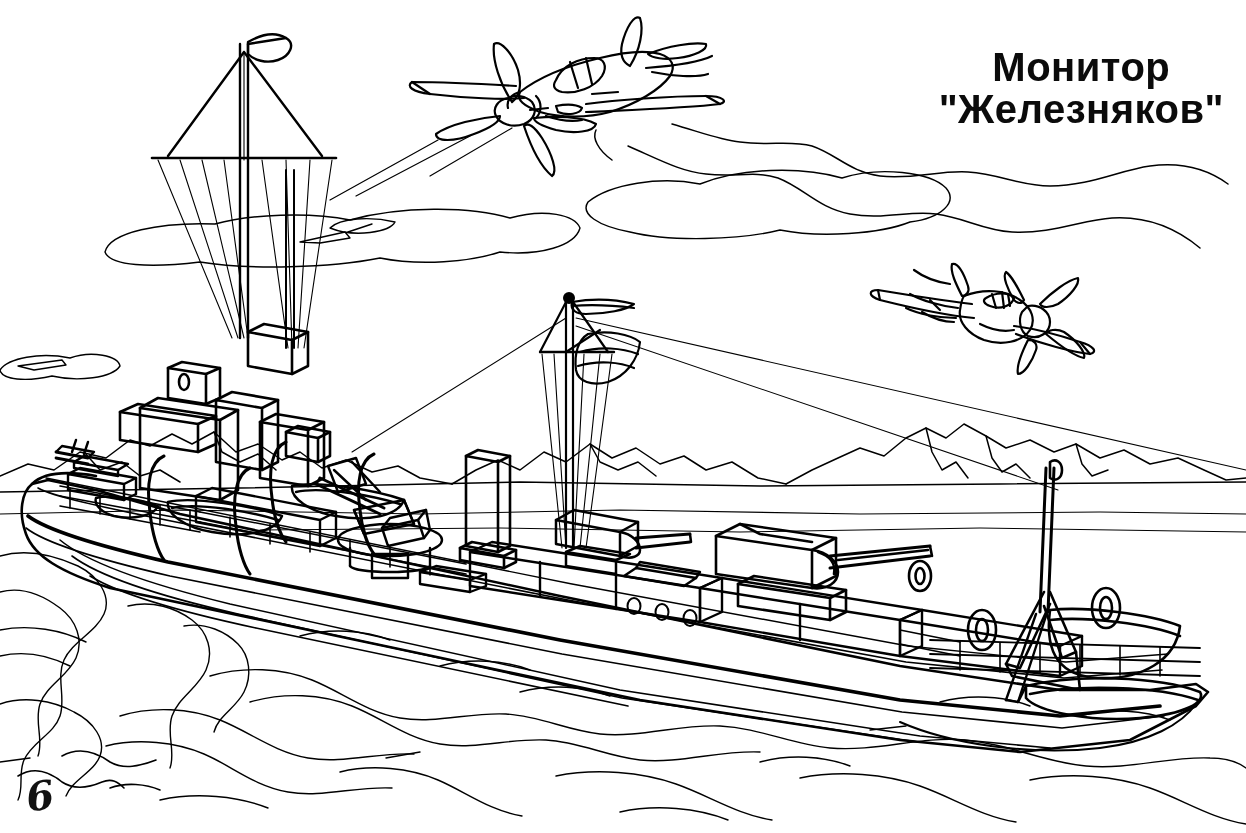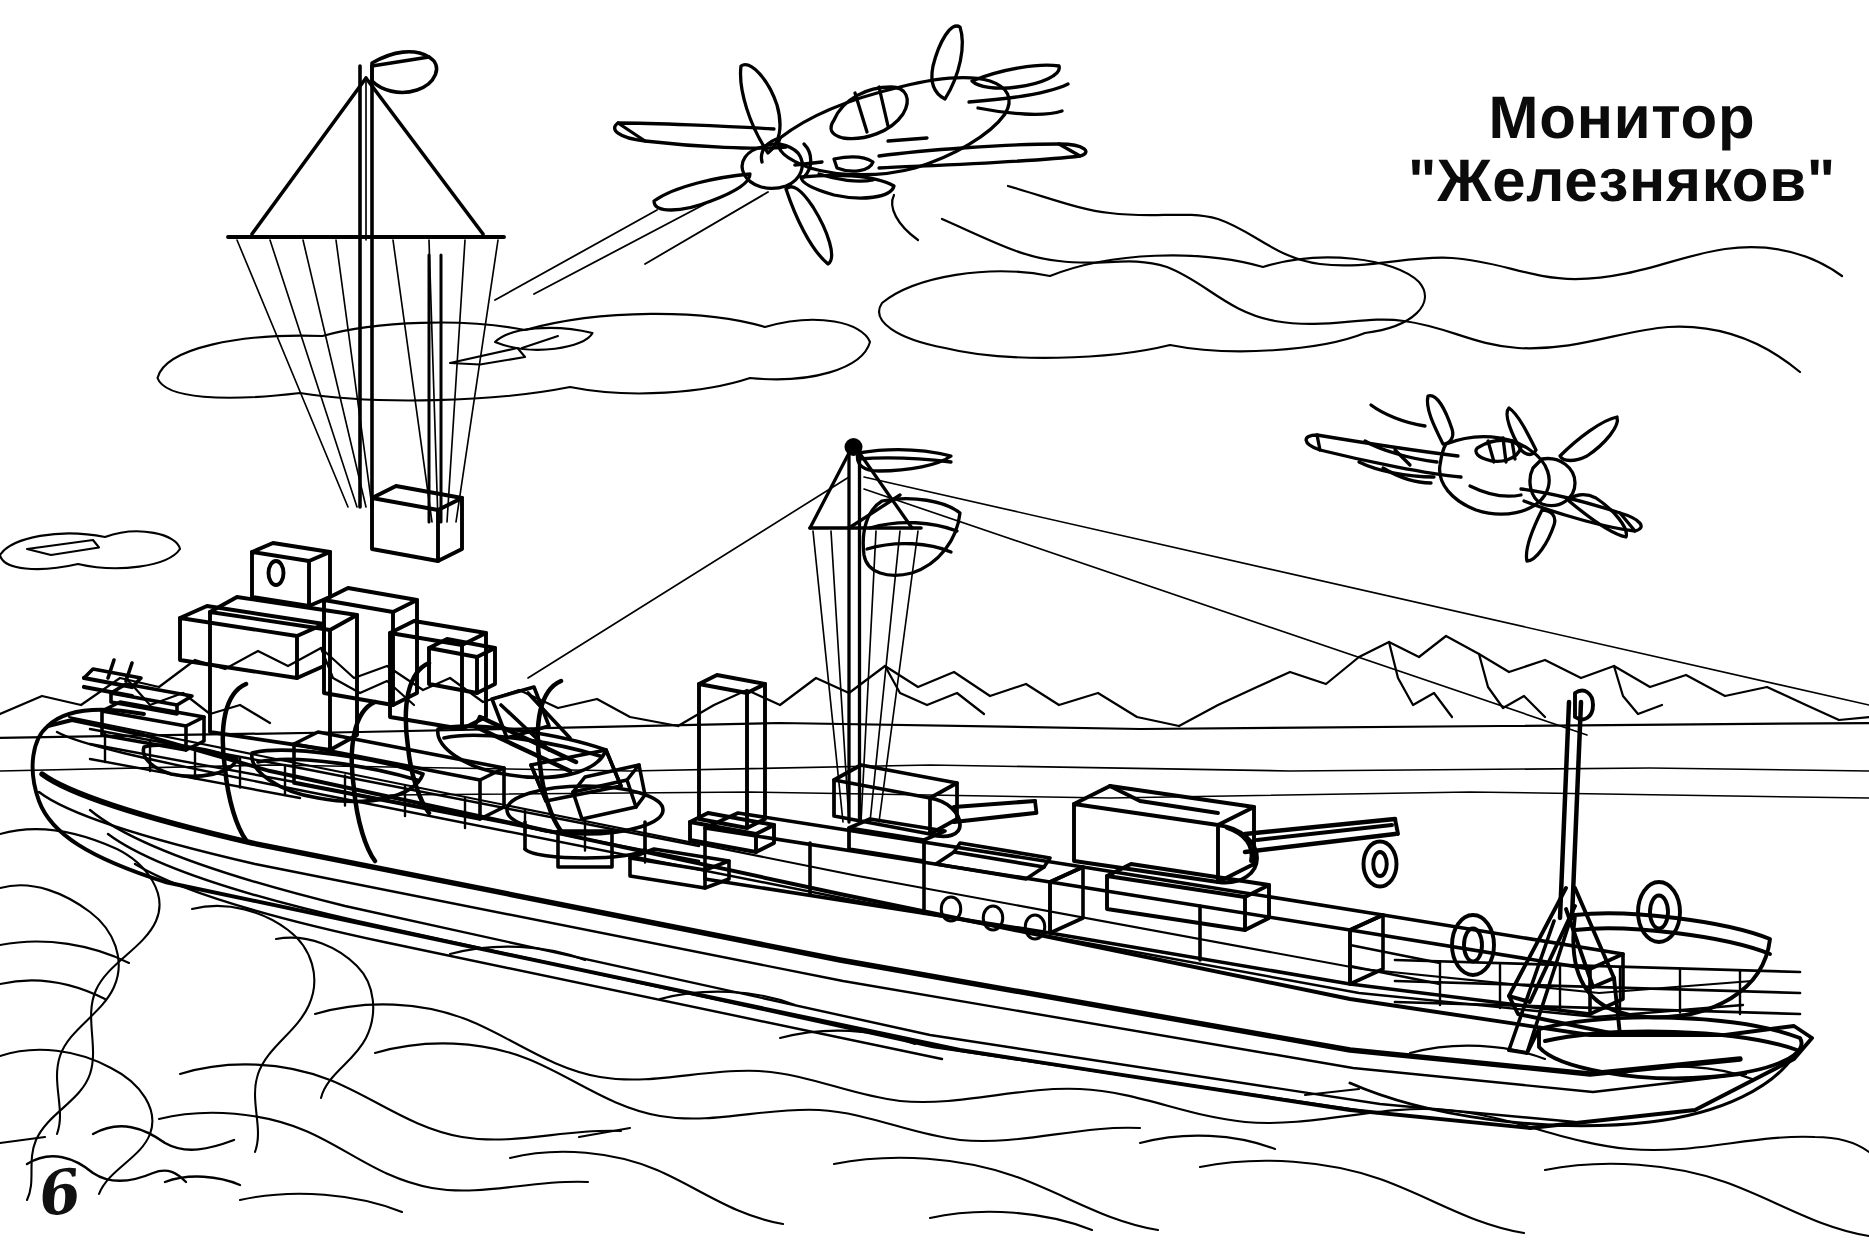--- a/index.html
+++ b/index.html
@@ -7,21 +7,21 @@
   body{
     width:1246px;height:833px;overflow:hidden;
     font-family:"Liberation Sans","DejaVu Sans",sans-serif;
     position:relative;
   }
   #page{
     position:relative;width:1246px;height:833px;background:#fff;
   }
   #art{position:absolute;left:0;top:0;width:1246px;height:833px;}
   .title-block{
-    position:absolute;right:22px;top:58px;
+    position:absolute;right:22px;top:46px;
     text-align:center;
     line-height:1.06;
     color:#0b0b0b;
     user-select:none;
   }
   .title-line1{
     font-size:40px;font-weight:bold;letter-spacing:0.5px;
   }
   .title-line2{
     font-size:40px;font-weight:bold;letter-spacing:0.5px;

